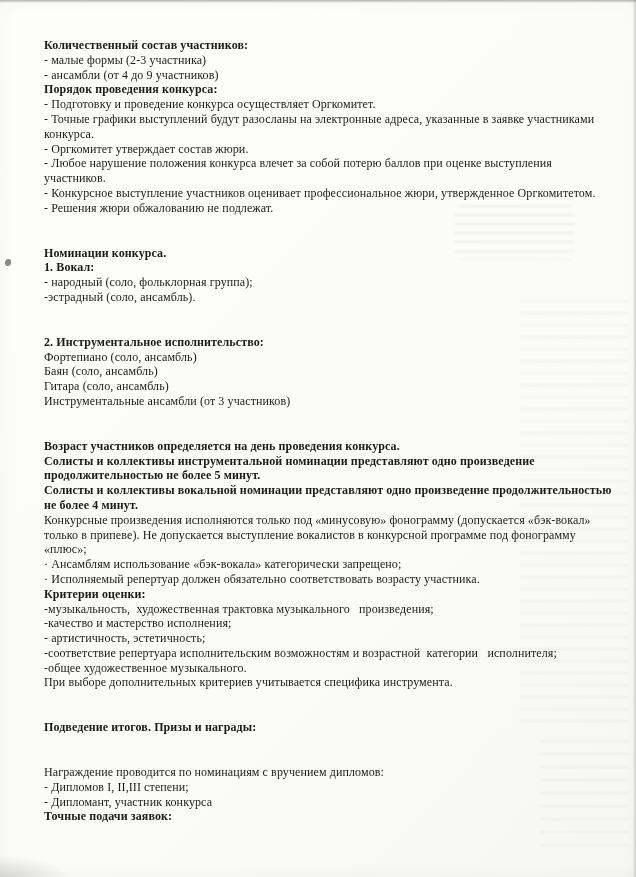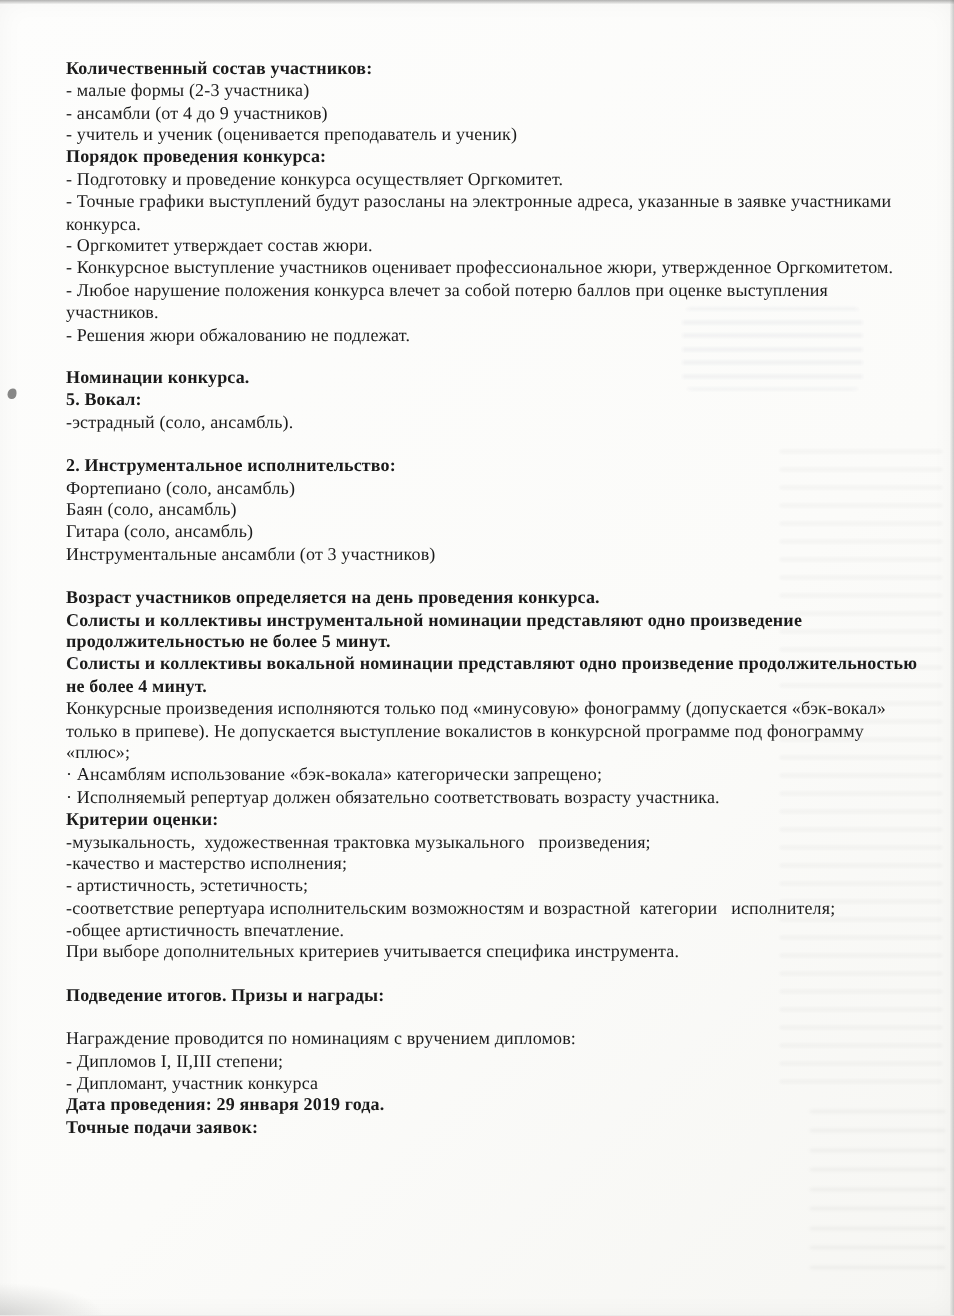--- a/index.html
+++ b/index.html
@@ -71,66 +71,65 @@
     color: #1b1b1b;
     font-size: 12px;
     line-height: 14.8px;
   }
   .para {
     margin: 0;
     white-space: pre-wrap;
     letter-spacing: 0.1px;
   }
   .para.bold { font-weight: bold; }
-  .para.gap { margin-top: 14px; }
+  .para.gap { margin-top: 30px; }
 </style>
 </head>
 <body>
 
 <div class="page">
   <div class="edge-top"></div>
   <div class="edge-right"></div>
   <div class="edge-bottom-left"></div>
   <div class="speck"></div>
   <div class="stamp-bleed"></div>
   <div class="bleed-right"></div>
   <div class="bleed-right-low"></div>
   <div class="content">
       <p class="para bold">Количественный состав участников:</p>
       <p class="para">- малые формы (2-3 участника)</p>
       <p class="para">- ансамбли (от 4 до 9 участников)</p>
-      <p class="para">- учитель и ученик (оценивается преподаватель и ученик)</p>
       <p class="para bold">Порядок проведения конкурса:</p>
       <p class="para">- Подготовку и проведение конкурса осуществляет Оргкомитет.</p>
       <p class="para">- Точные графики выступлений будут разосланы на электронные адреса, указанные в заявке участниками конкурса.</p>
       <p class="para">- Оргкомитет утверждает состав жюри.</p>
+      <p class="para">- Любое нарушение положения конкурса влечет за собой потерю баллов при оценке выступления участников.</p>
       <p class="para">- Конкурсное выступление участников оценивает профессиональное жюри, утвержденное Оргкомитетом.</p>
-      <p class="para">- Любое нарушение положения конкурса влечет за собой потерю баллов при оценке выступления участников.</p>
       <p class="para">- Решения жюри обжалованию не подлежат.</p>
       <p class="para bold gap">Номинации конкурса.</p>
-      <p class="para bold">5. Вокал:</p>
+      <p class="para bold">1. Вокал:</p>
+      <p class="para">- народный (соло, фольклорная группа);</p>
       <p class="para">-эстрадный (соло, ансамбль).</p>
       <p class="para bold gap">2. Инструментальное исполнительство:</p>
       <p class="para">Фортепиано (соло, ансамбль)</p>
       <p class="para">Баян (соло, ансамбль)</p>
       <p class="para">Гитара (соло, ансамбль)</p>
       <p class="para">Инструментальные ансамбли (от 3 участников)</p>
       <p class="para bold gap">Возраст участников определяется на день проведения конкурса.</p>
       <p class="para bold">Солисты и коллективы инструментальной номинации представляют одно произведение продолжительностью не более 5 минут.</p>
       <p class="para bold">Солисты и коллективы вокальной номинации представляют одно произведение продолжительностью не более 4 минут.</p>
       <p class="para">Конкурсные произведения исполняются только под «минусовую» фонограмму (допускается «бэк-вокал» только в припеве). Не допускается выступление вокалистов в конкурсной программе под фонограмму «плюс»;</p>
       <p class="para">· Ансамблям использование «бэк-вокала» категорически запрещено;</p>
       <p class="para">· Исполняемый репертуар должен обязательно соответствовать возрасту участника.</p>
       <p class="para bold">Критерии оценки:</p>
       <p class="para">-музыкальность,  художественная трактовка музыкального   произведения;</p>
       <p class="para">-качество и мастерство исполнения;</p>
       <p class="para">- артистичность, эстетичность;</p>
       <p class="para">-соответствие репертуара исполнительским возможностям и возрастной  категории   исполнителя;</p>
-      <p class="para">-общее артистичность впечатление.</p>
+      <p class="para">-общее художественное музыкального.</p>
       <p class="para">При выборе дополнительных критериев учитывается специфика инструмента.</p>
       <p class="para bold gap">Подведение итогов. Призы и награды:</p>
       <p class="para gap">Награждение проводится по номинациям с вручением дипломов:</p>
       <p class="para">- Дипломов I, II,III степени;</p>
       <p class="para">- Дипломант, участник конкурса</p>
-      <p class="para bold">Дата проведения: 29 января 2019 года.</p>
       <p class="para bold">Точные подачи заявок:</p>
     </div>
 </div>
 
 </body></html>

